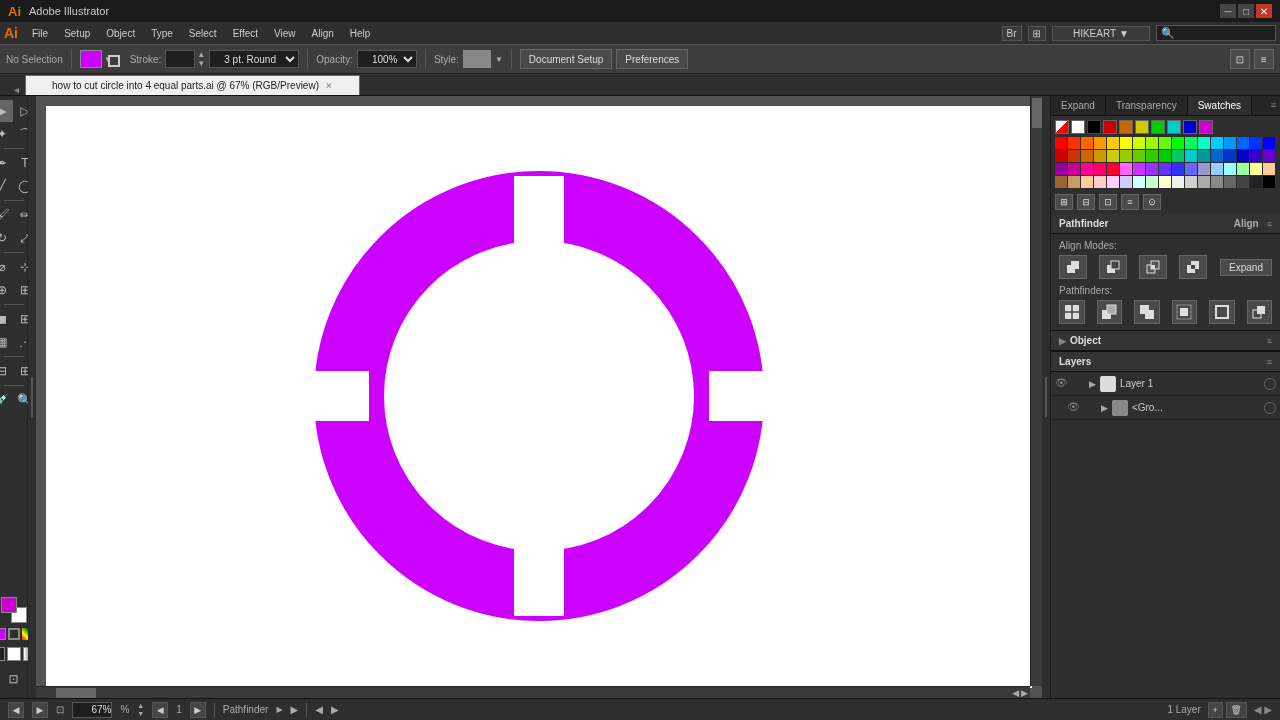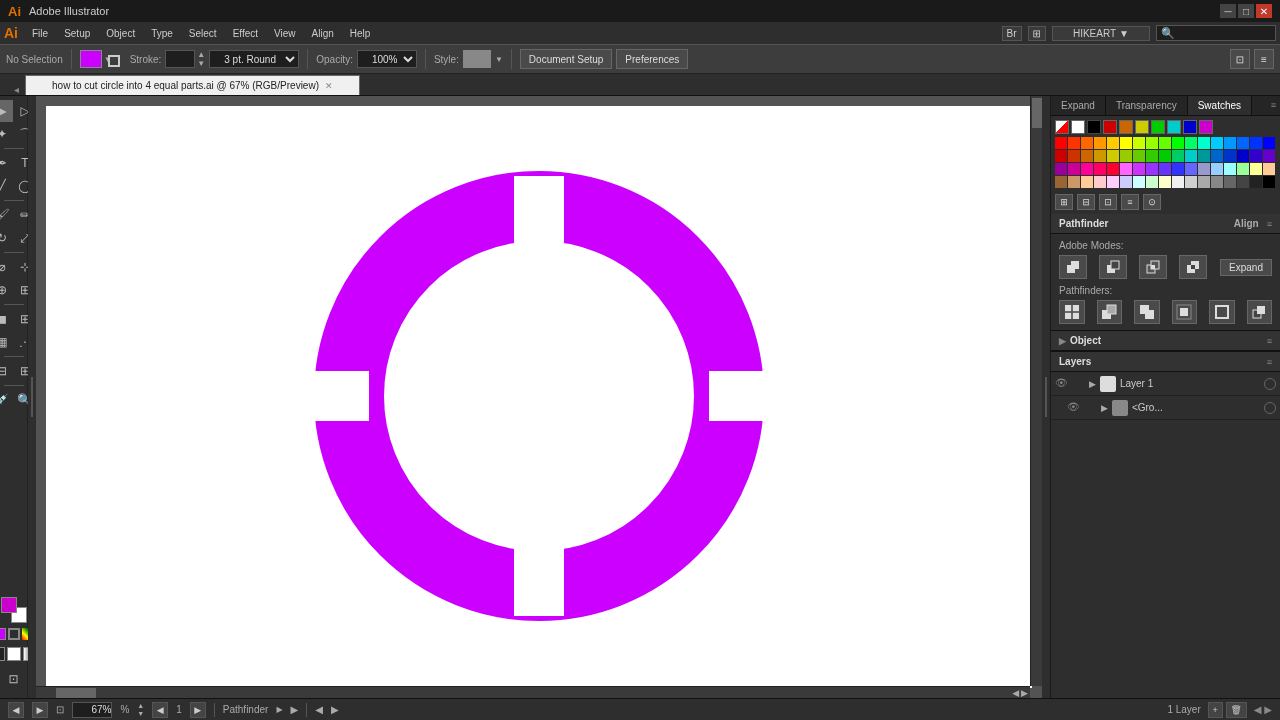--- a/index.html
+++ b/index.html
@@ -611,21 +611,21 @@
 
     <div>
       <div class="pathfinder-header">
         <span>Pathfinder</span>
         <div style="display:flex;gap:8px;align-items:center;">
           <span style="cursor:pointer;color:#aaa;">Align</span>
           <span style="cursor:pointer;color:#888;font-size:9px;">≡</span>
         </div>
       </div>
       <div class="pathfinder-section">
-        <div>Adobe Modes:</div>
+        <div>Align Modes:</div>
         <div class="pathfinder-row">
           <div class="pf-btn" title="Unite">
             <svg width="16" height="16">
                 <rect x="2" y="6" width="8" height="8" fill="#ddd"></rect>
                 <rect x="6" y="2" width="8" height="8" fill="#ddd"></rect>
               </svg>
           </div>
           <div class="pf-btn" title="Minus Front">
             <svg width="16" height="16">
                 <rect x="2" y="6" width="8" height="8" fill="#ddd"></rect>

